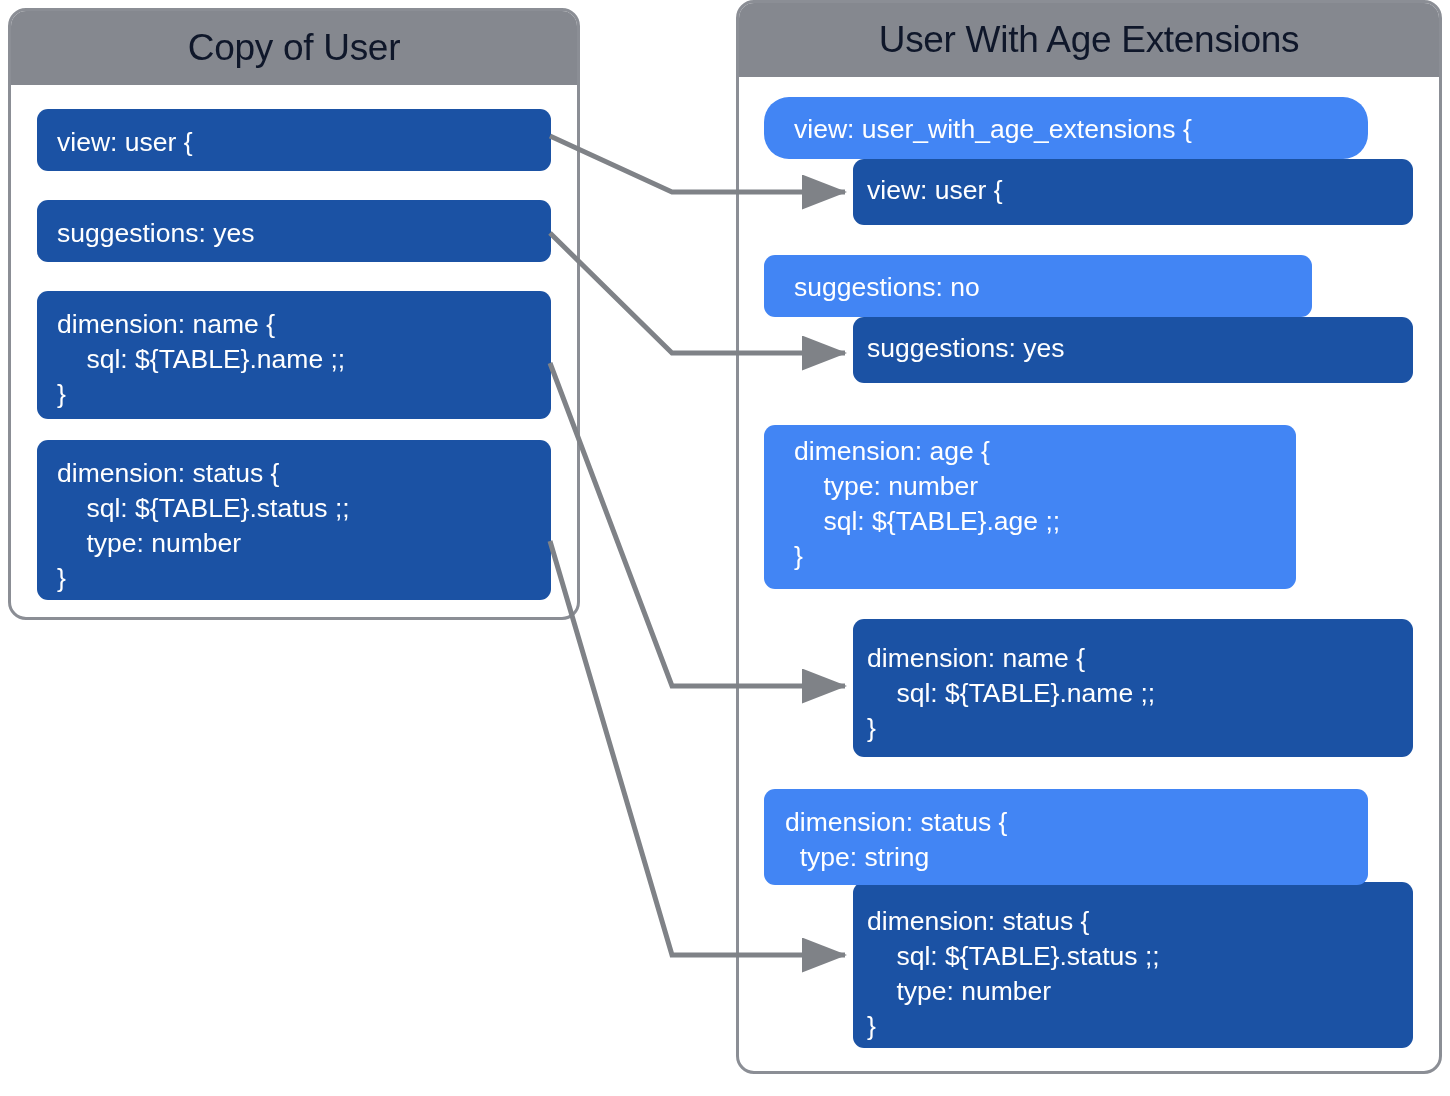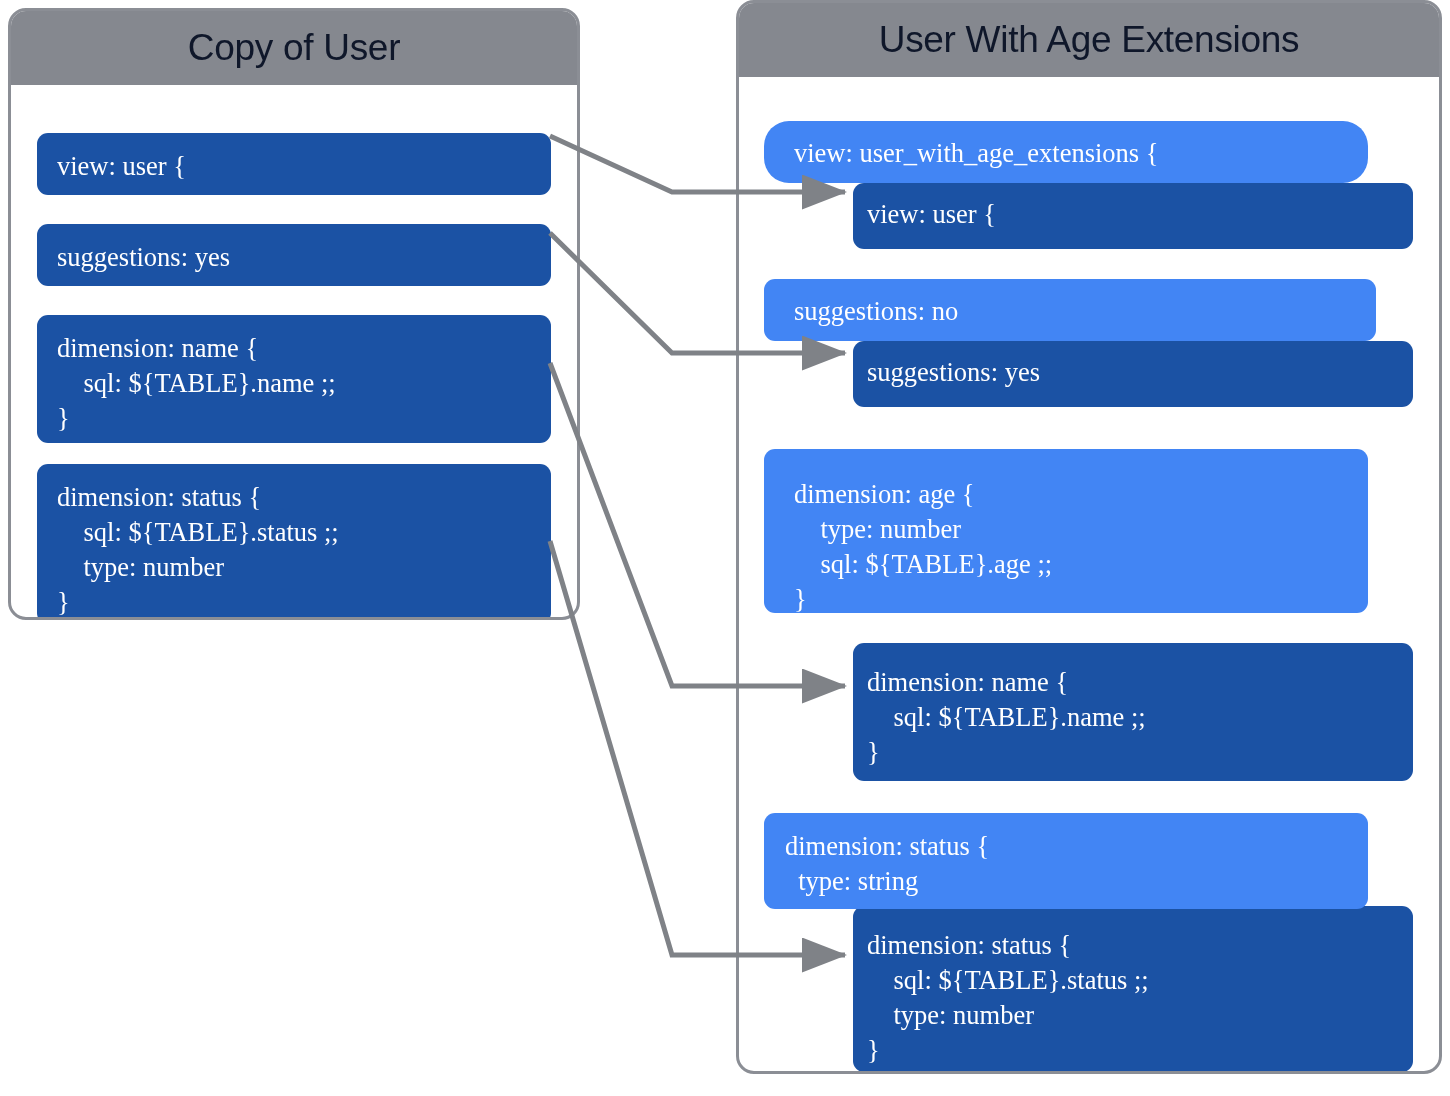--- a/index.html
+++ b/index.html
@@ -34,27 +34,26 @@
   #panel-left .panel-header{height:74px;padding-top:18px;}
   #panel-right .panel-header{height:74px;padding-top:18px;}
 
   .panel-body{position:relative;}
 
   
   .code-block{
     position:absolute;
     border-radius:11px;
     color:#ffffff;
-    font-family:Liberation Serif, serif;
+    font-family:Liberation Sans, sans-serif;
     font-size:26.5px;
     line-height:35px;
     white-space:pre;
     box-sizing:border-box;
     letter-spacing:0px;
-    margin-top:24px;
   }
   .blk-base{background:#1b52a4;}
   .blk-ext {background:#4285f4;}
 
   
   #arrow-layer{position:absolute;left:0;top:0;width:1450px;height:1096px;pointer-events:none;}
 </style>
 </head>
 <body>
 
@@ -83,23 +82,23 @@
   <div class="panel" id="panel-right">
     <div class="panel-header">User With Age Extensions</div>
     <div class="panel-body">
 
       <div class="code-block blk-base" style="left:114px;top:82px;width:560px;height:66px;padding:14px 0 0 14px;">view: user {</div>
 
       <div class="code-block blk-ext" style="left:25px;top:20px;width:604px;height:62px;padding:15px 0 0 30px;border-radius:25px;">view: user_with_age_extensions {</div>
 
       <div class="code-block blk-base" style="left:114px;top:240px;width:560px;height:66px;padding:14px 0 0 14px;">suggestions: yes</div>
 
-      <div class="code-block blk-ext" style="left:25px;top:178px;width:612px;height:62px;padding:15px 0 0 30px;">suggestions: no</div>
+      <div class="code-block blk-ext" style="left:25px;top:178px;width:548px;height:62px;padding:15px 0 0 30px;">suggestions: no</div>
 
-      <div class="code-block blk-ext" style="left:25px;top:348px;width:604px;height:164px;padding:28px 0 0 30px;">dimension: age {
+      <div class="code-block blk-ext" style="left:25px;top:348px;width:532px;height:164px;padding:9px 0 0 30px;">dimension: age {
     type: number
     sql: ${TABLE}.age ;;
 }</div>
 
       <div class="code-block blk-base" style="left:114px;top:542px;width:560px;height:138px;padding:22px 0 0 14px;">dimension: name {
     sql: ${TABLE}.name ;;
 }</div>
 
       <div class="code-block blk-base" style="left:114px;top:805px;width:560px;height:166px;padding:22px 0 0 14px;">dimension: status {
     sql: ${TABLE}.status ;;

